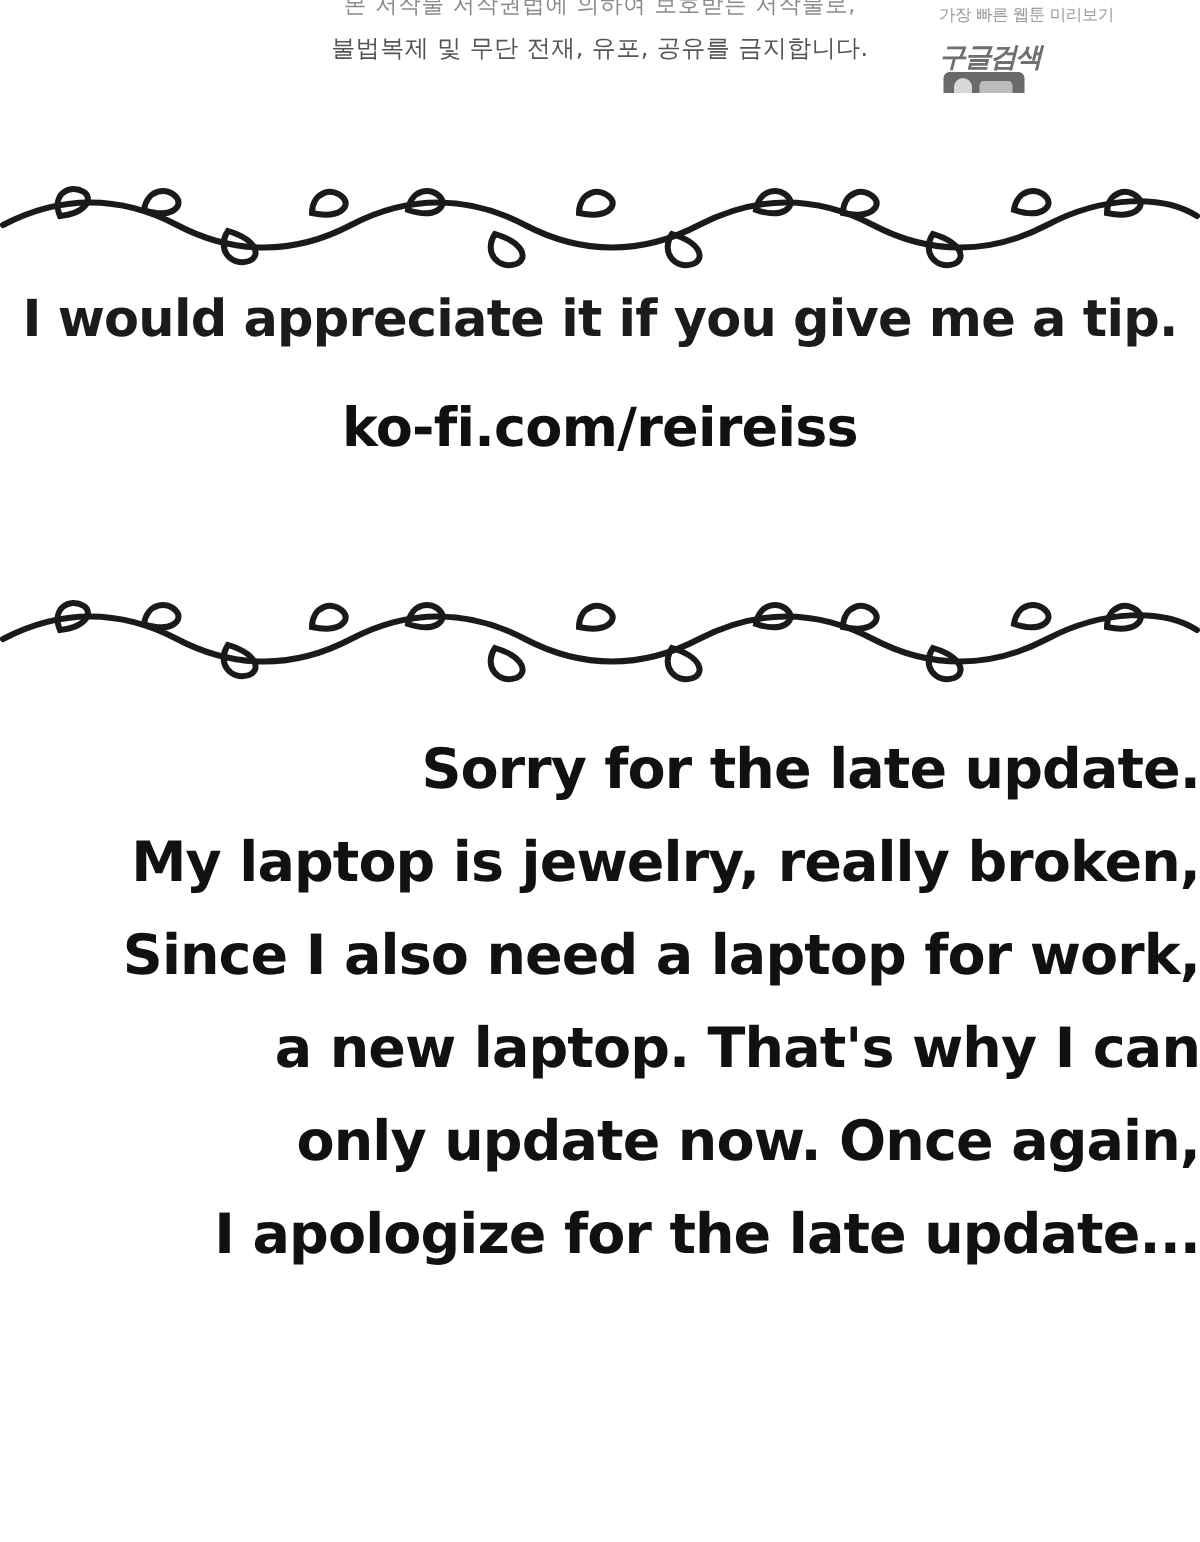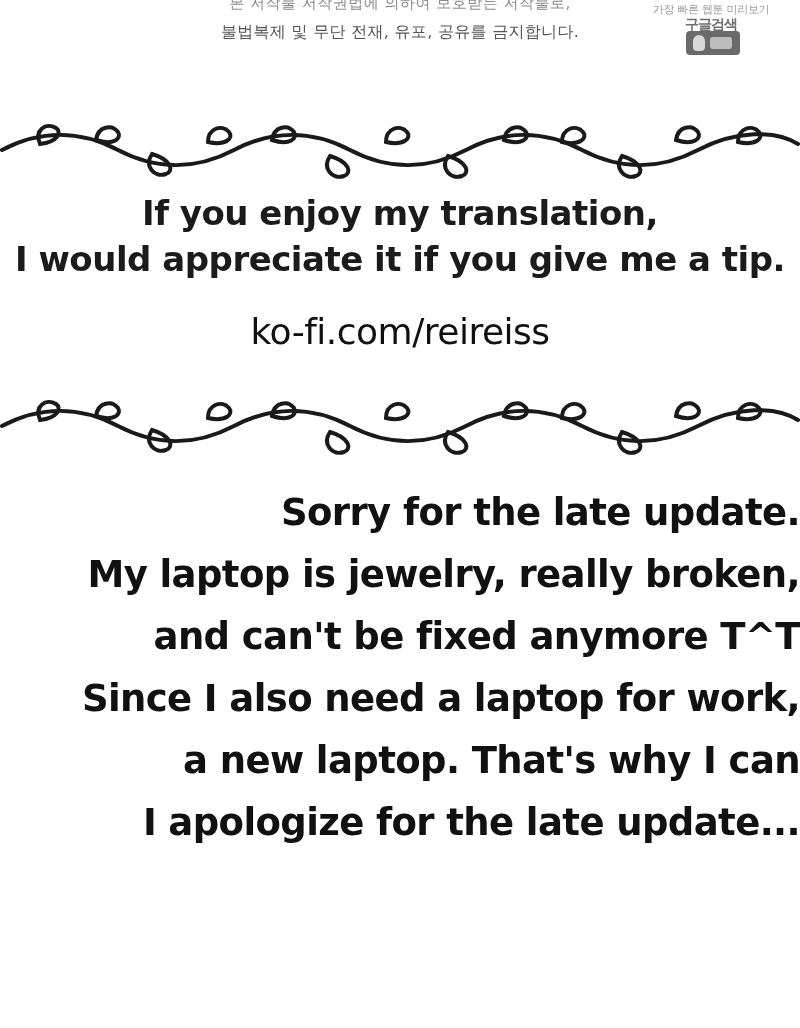--- a/index.html
+++ b/index.html
@@ -44,36 +44,36 @@
     color: #555555;
     letter-spacing: 0.3px;
   }
 
   .site-stamp {
     position: absolute;
     right: 4px;
     top: 4px;
     width: 170px;
     height: 52px;
-    text-align: center;
     line-height: 1.05;
   }
   .site-stamp .stamp-small {
     display: block;
     font-size: 11px;
     color: #9a9a9a;
     letter-spacing: -0.3px;
   }
   .site-stamp .stamp-big {
     display: block;
-    font-size: 14px;
+    font-size: 18px;
     font-weight: bold;
     color: #6f6f6f;
     letter-spacing: -1px;
-    margin-top: 1px;
+    margin-top: 14px;
+    font-style: italic;
   }
   .stamp-logo {
     display: inline-block;
     width: 54px;
     height: 24px;
     background: #6a6a6a;
     border-radius: 4px;
     vertical-align: -6px;
     margin-left: 3px;
     position: relative;
@@ -123,21 +123,21 @@
     font-weight: bold;
     color: #1b1b1b;
     letter-spacing: -0.5px;
   }
   .tip-line-1 { font-size: 34px; line-height: 46px; }
   .tip-line-2 { font-size: 34px; line-height: 46px; }
   .tip-link {
     font-size: 36px;
     line-height: 44px;
     margin-top: 28px;
-    font-weight: normal;
+    font-weight: bold;
     color: #101010;
     letter-spacing: -0.5px;
   }
 
   
   .apology {
     position: absolute;
     top: 482px;
     left: 0;
     width: 800px;
@@ -180,21 +180,20 @@
     <path d="M448 34 c -8 12, 2 24, 14 20 c 8 -3, 6 -14, -14 -20 z"></path>
     <path d="M504 18 c 2 -14, 16 -16, 22 -8 c 4 6, -4 14, -22 8 z"></path>
     <path d="M562 20 c 0 -14, 14 -18, 21 -10 c 5 6, -3 14, -21 10 z"></path>
     <path d="M622 34 c -8 12, 2 24, 14 20 c 8 -3, 6 -14, -14 -20 z"></path>
     <path d="M676 18 c 2 -14, 16 -16, 22 -8 c 4 6, -4 14, -22 8 z"></path>
     <path d="M738 20 c 0 -14, 14 -18, 21 -10 c 5 6, -3 14, -21 10 z"></path>
   </g>
 </svg>
 
 <div class="tip-block">
-  <div class="tip-line tip-line-1">If you enjoy my translation,</div>
   <div class="tip-line tip-line-2">I would appreciate it if you give me a tip.</div>
   <div class="tip-line tip-link">ko-fi.com/reireiss</div>
 </div>
 
 <svg class="vine vine-bottom" viewBox="0 0 800 60" aria-hidden="true">
   <g fill="none" stroke="#1a1a1a" stroke-width="4" stroke-linecap="round">
     <path d="M2 28 C 40 8, 80 8, 118 28 S 196 48, 234 28 S 312 8, 350 28 S 428 48, 466 28 S 544 8, 582 28 S 660 48, 698 28 S 776 8, 798 22"></path>
     <path d="M40 22 c -6 -14, 6 -22, 16 -16 c 6 4, 2 14, -16 16 z"></path>
     <path d="M96 18 c 2 -14, 16 -16, 22 -8 c 4 6, -4 14, -22 8 z"></path>
     <path d="M152 32 c -8 12, 2 24, 14 20 c 8 -3, 6 -14, -14 -20 z"></path>
@@ -207,17 +206,17 @@
     <path d="M562 20 c 0 -14, 14 -18, 21 -10 c 5 6, -3 14, -21 10 z"></path>
     <path d="M622 34 c -8 12, 2 24, 14 20 c 8 -3, 6 -14, -14 -20 z"></path>
     <path d="M676 18 c 2 -14, 16 -16, 22 -8 c 4 6, -4 14, -22 8 z"></path>
     <path d="M738 20 c 0 -14, 14 -18, 21 -10 c 5 6, -3 14, -21 10 z"></path>
   </g>
 </svg>
 
 <div class="apology">
   <p>Sorry for the late update.</p>
   <p>My laptop is jewelry, really broken,</p>
-  <p>and can't be fixed anymore T^T</p>
   <p>Since I also need a laptop for work,</p>
   <p>a new laptop. That's why I can</p>
+  <p>only update now. Once again,</p>
   <p>I apologize for the late update...</p>
 </div>
 
 </body></html>

